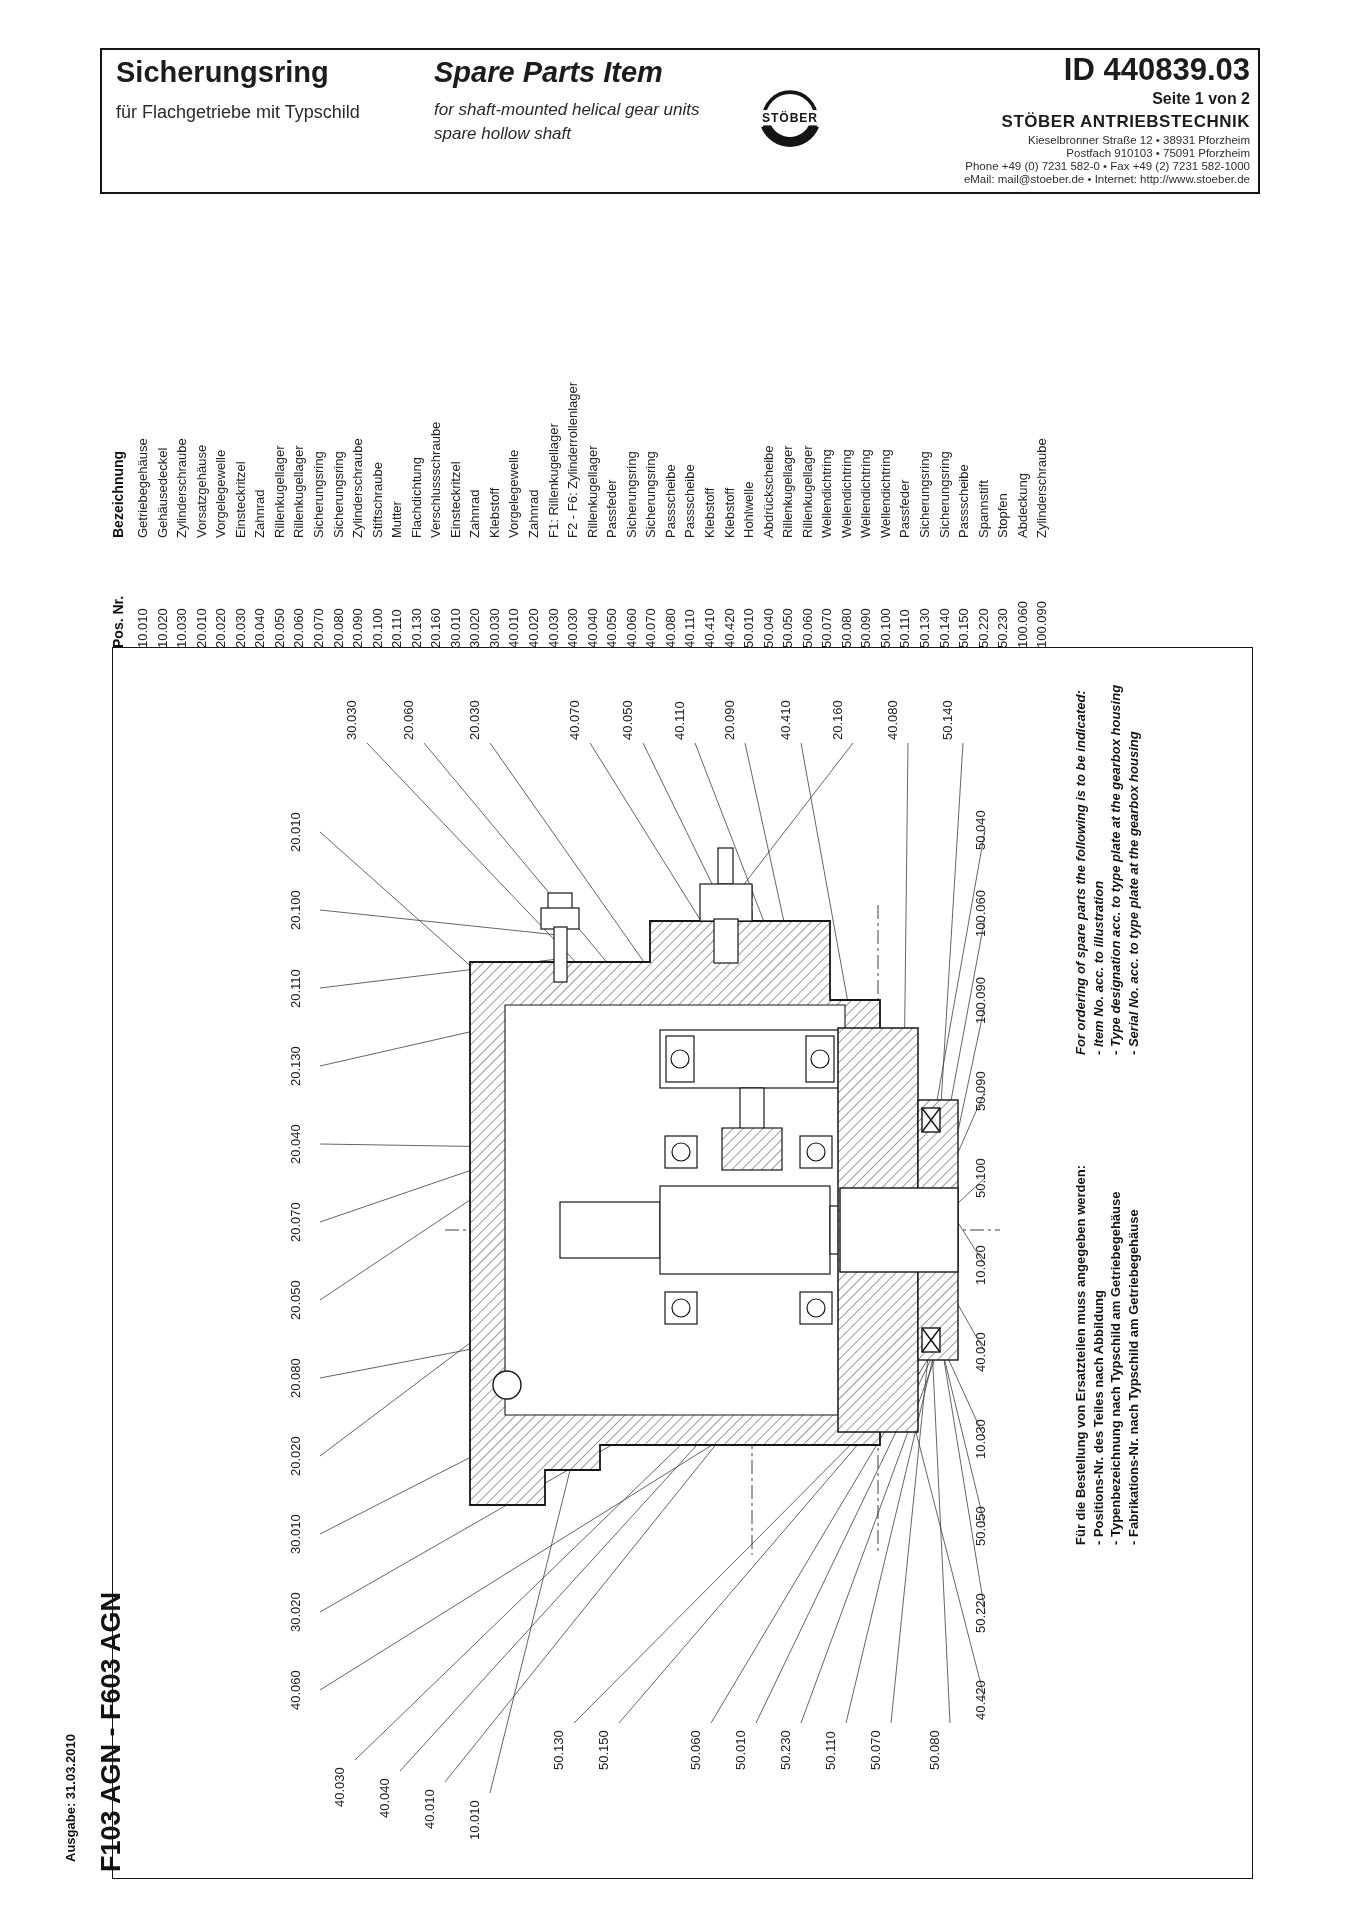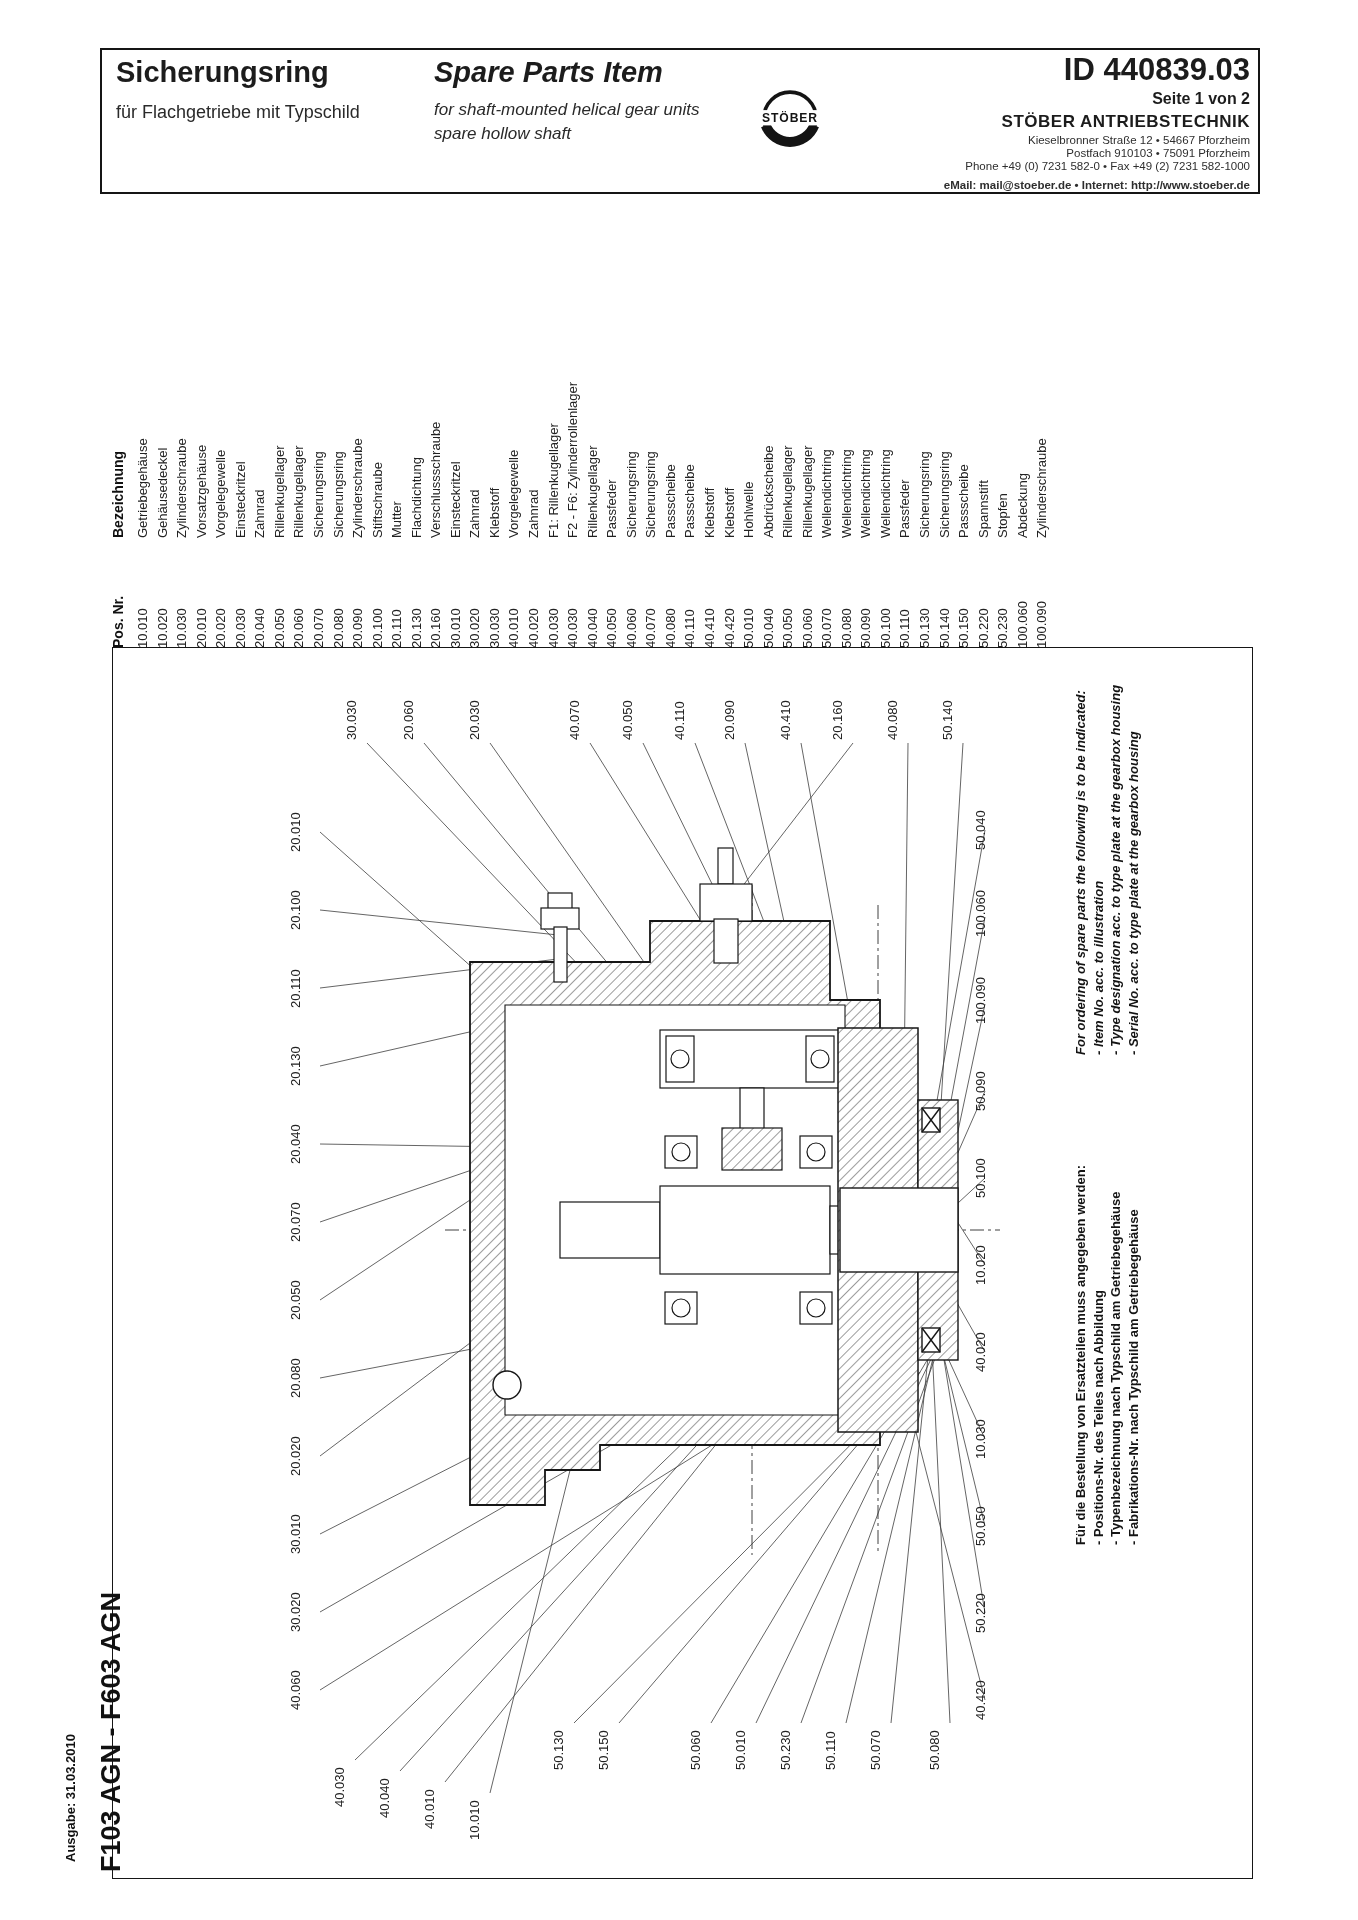--- a/index.html
+++ b/index.html
@@ -45,24 +45,24 @@
     <div class="h-page">Seite 1 von 2</div>
     <div class="logo">
       <svg viewBox="0 0 80 80" width="72" height="72">
         <circle cx="40" cy="38" r="29" fill="none" stroke="#141414" stroke-width="4"></circle>
         <path d="M13,46 A29 29 0 0 0 67,46" stroke="#141414" stroke-width="11" fill="none"></path>
         <rect x="1" y="29" width="78" height="17" fill="#ffffff"></rect>
         <text x="40" y="42.5" text-anchor="middle" font-size="13.5" font-weight="bold" font-family="Liberation Sans, sans-serif" fill="#141414" letter-spacing="1">STÖBER</text>
       </svg>
     </div>
     <div class="h-company">STÖBER ANTRIEBSTECHNIK</div>
-    <div class="h-addr" style="top:84px;">Kieselbronner Straße 12 • 54667 Pforzheim</div>
+    <div class="h-addr" style="top:84px;">Kieselbronner Straße 12 • 38931 Pforzheim</div>
     <div class="h-addr" style="top:97px;">Postfach 910103 • 75091 Pforzheim</div>
     <div class="h-addr" style="top:110px;">Phone +49 (0) 7231 582-0 • Fax +49 (2) 7231 582-1000</div>
-    <div class="h-addr" style="top:129px;font-weight:bold;">eMail: mail@stoeber.de • Internet: http://www.stoeber.de</div>
+    <div class="h-addr" style="top:123px;">eMail: mail@stoeber.de • Internet: http://www.stoeber.de</div>
   </div>
 
   <div id="parts-table">
     <div class="vtext vbold" style="left:126px;top:523px;font-size:14px;">Bezeichnung</div>
     <div class="vtext vbold" style="left:126px;top:633px;font-size:14px;">Pos. Nr.</div>
   <div class="vtext" style="left: 150px; top: 523px;">Getriebegehäuse</div>
       <div class="vtext" style="left: 150px; top: 633px;">10.010</div>
       <div class="vtext" style="left: 169.55px; top: 523px;">Gehäusedeckel</div>
       <div class="vtext" style="left: 169.55px; top: 633px;">10.020</div>
       <div class="vtext" style="left: 189.1px; top: 523px;">Zylinderschraube</div>

